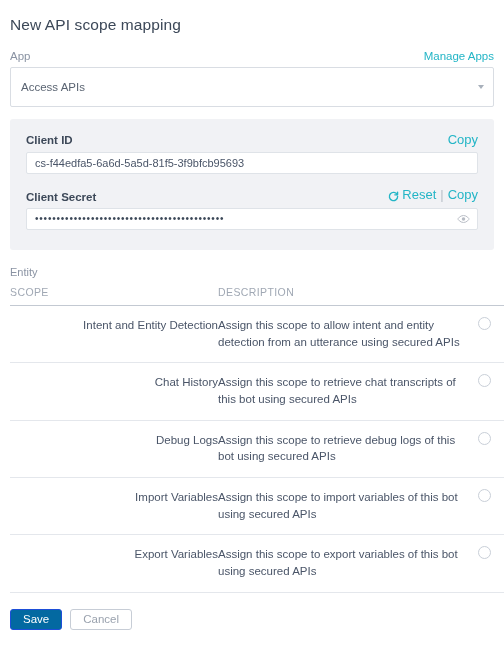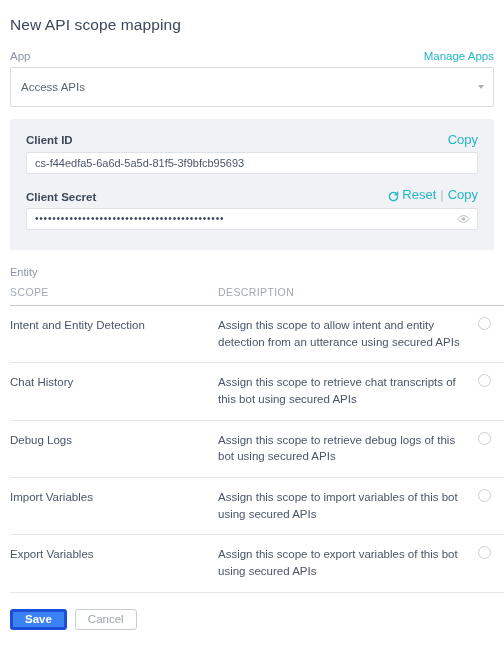--- a/index.html
+++ b/index.html
@@ -189,21 +189,21 @@
   th.col-desc    { width: 246px; }
   th.col-radio   { width: 40px; }
   table.scopes td {
     border-bottom: 1px solid #e4e7ec;
     padding: 11px 0 12px 0;
     vertical-align: top;
     font-size: 11.5px;
     color: #4a5568;
     line-height: 1.45;
   }
-  td.cell-scope { color: #3c4858; }
+  td.cell-scope { color: #3c4858; text-align: right; }
   td.cell-desc  { padding-right: 28px; }
   td.cell-radio {
     text-align: center;
     vertical-align: middle;
   }
   .radio {
     display: inline-block;
     width: 13px;
     height: 13px;
     border: 1px solid #c9cfd8;
@@ -225,24 +225,23 @@
     min-width: 52px;
     padding: 0 12px;
     border-radius: 3px;
     box-sizing: border-box;
     display: inline-flex;
     align-items: center;
     justify-content: center;
     cursor: pointer;
   }
   .btn-save {
-    background: #3b82f6;
+    background: #0369a1;
     color: #ffffff;
-    border: 3px solid #1d4ed8;
-    font-weight: bold;
+    border: 1px solid #1d4ed8;
   }
   .btn-cancel {
     background: #ffffff;
     color: #9aa2ae;
     border: 1px solid #c7cdd6;
   }
 </style>
 </head>
 <body>
 

